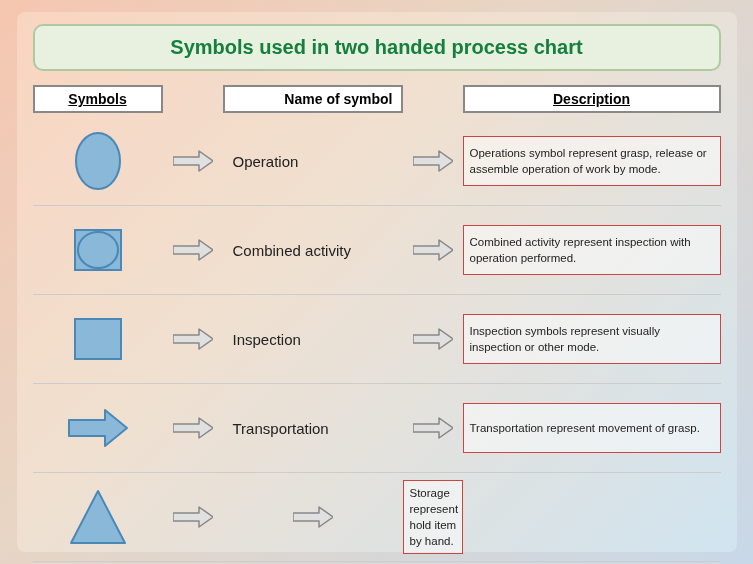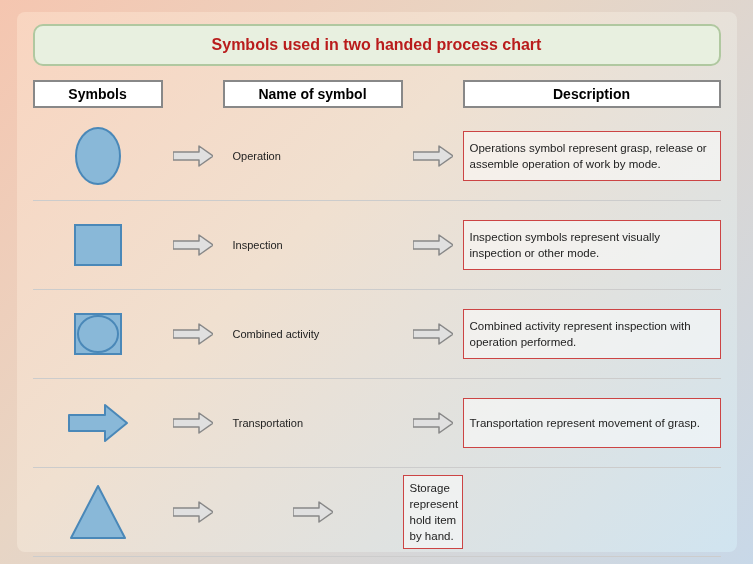--- a/index.html
+++ b/index.html
@@ -21,46 +21,46 @@
       display: flex;
       flex-direction: column;
     }
     .title-box {
       background: #e8f0e0;
       border: 2px solid #b0c8a0;
       border-radius: 10px;
       text-align: center;
       padding: 10px 20px;
       margin-bottom: 14px;
-      font-size: 16px;
+      font-size: 20px;
       font-weight: bold;
-      color: #b91c1c;
+      color: #15803d;
     }
     .table-area {
       flex: 1;
       display: flex;
       flex-direction: column;
     }
     .header-row {
       display: grid;
       grid-template-columns: 130px 60px 180px 60px 1fr;
       margin-bottom: 4px;
       align-items: center;
     }
     .header-cell {
       background: #fff;
       border: 2px solid #888;
       text-align: center;
       font-weight: bold;
       font-size: 14px;
       padding: 4px 8px;
     }
-    .header-symbols { grid-column: 1; }
-    .header-name { grid-column: 3; }
-    .header-desc { grid-column: 5; }
+    .header-symbols { grid-column: 1; text-decoration: underline; }
+    .header-name { grid-column: 3; text-align: right; }
+    .header-desc { grid-column: 5; text-decoration: underline; }
     .data-rows {
       flex: 1;
       display: flex;
       flex-direction: column;
       gap: 0;
     }
     .data-row {
       display: grid;
       grid-template-columns: 130px 60px 180px 60px 1fr;
       border-bottom: 1px solid #ccc;
@@ -73,21 +73,21 @@
       align-items: center;
       justify-content: center;
       padding: 4px;
     }
     .col-arrow {
       display: flex;
       align-items: center;
       justify-content: center;
     }
     .col-name {
-      font-size: 11px;
+      font-size: 15px;
       color: #222;
       padding-left: 10px;
     }
     .col-desc {
       border: 1.5px solid #cc4444;
       font-size: 11.5px;
       color: #222;
       padding: 4px 6px;
       line-height: 1.4;
       background: rgba(255,255,255,0.5);
@@ -134,55 +134,55 @@
             <polygon points="0,8 26,8 26,2 40,12 26,22 26,16 0,16" fill="#e0e0e0" stroke="#888" stroke-width="1.5" stroke-linejoin="round"></polygon>
           </svg>
         </div>
         <div class="col-desc">Operations symbol represent grasp, release or assemble operation of work by mode.</div>
       </div>
 
       <div class="data-row">
         <div class="col-symbol">
           <svg class="sym" width="62" height="72" viewBox="0 0 62 72">
             <rect x="8" y="16" width="46" height="40" fill="#89b8d8" stroke="#4a88b8" stroke-width="2"></rect>
+            <ellipse cx="31" cy="36" rx="20" ry="18" fill="#89b8d8" stroke="#4a88b8" stroke-width="2"></ellipse>
+          </svg>
+        </div>
+        <div class="col-arrow">
+          <svg width="40" height="24" viewBox="0 0 40 24">
+            <polygon points="0,8 26,8 26,2 40,12 26,22 26,16 0,16" fill="#e0e0e0" stroke="#888" stroke-width="1.5" stroke-linejoin="round"></polygon>
+          </svg>
+        </div>
+        <div class="col-name">Combined activity</div>
+        <div class="col-arrow">
+          <svg width="40" height="24" viewBox="0 0 40 24">
+            <polygon points="0,8 26,8 26,2 40,12 26,22 26,16 0,16" fill="#e0e0e0" stroke="#888" stroke-width="1.5" stroke-linejoin="round"></polygon>
+          </svg>
+        </div>
+        <div class="col-desc">Combined activity represent inspection with operation performed.</div>
+      </div>
+
+      <div class="data-row">
+        <div class="col-symbol">
+          <svg class="sym" width="62" height="72" viewBox="0 0 62 72">
+            <rect x="8" y="16" width="46" height="40" fill="#89b8d8" stroke="#4a88b8" stroke-width="2"></rect>
           </svg>
         </div>
         <div class="col-arrow">
           <svg width="40" height="24" viewBox="0 0 40 24">
             <polygon points="0,8 26,8 26,2 40,12 26,22 26,16 0,16" fill="#e0e0e0" stroke="#888" stroke-width="1.5" stroke-linejoin="round"></polygon>
           </svg>
         </div>
         <div class="col-name">Inspection</div>
         <div class="col-arrow">
           <svg width="40" height="24" viewBox="0 0 40 24">
             <polygon points="0,8 26,8 26,2 40,12 26,22 26,16 0,16" fill="#e0e0e0" stroke="#888" stroke-width="1.5" stroke-linejoin="round"></polygon>
           </svg>
         </div>
         <div class="col-desc">Inspection symbols represent visually inspection or other mode.</div>
-      </div>
-
-      <div class="data-row">
-        <div class="col-symbol">
-          <svg class="sym" width="62" height="72" viewBox="0 0 62 72">
-            <rect x="8" y="16" width="46" height="40" fill="#89b8d8" stroke="#4a88b8" stroke-width="2"></rect>
-            <ellipse cx="31" cy="36" rx="20" ry="18" fill="#89b8d8" stroke="#4a88b8" stroke-width="2"></ellipse>
-          </svg>
-        </div>
-        <div class="col-arrow">
-          <svg width="40" height="24" viewBox="0 0 40 24">
-            <polygon points="0,8 26,8 26,2 40,12 26,22 26,16 0,16" fill="#e0e0e0" stroke="#888" stroke-width="1.5" stroke-linejoin="round"></polygon>
-          </svg>
-        </div>
-        <div class="col-name">Combined activity</div>
-        <div class="col-arrow">
-          <svg width="40" height="24" viewBox="0 0 40 24">
-            <polygon points="0,8 26,8 26,2 40,12 26,22 26,16 0,16" fill="#e0e0e0" stroke="#888" stroke-width="1.5" stroke-linejoin="round"></polygon>
-          </svg>
-        </div>
-        <div class="col-desc">Combined activity represent inspection with operation performed.</div>
       </div>
 
       <div class="data-row">
         <div class="col-symbol">
           <svg class="sym" width="62" height="72" viewBox="0 0 62 72">
             <polygon points="2,28 38,28 38,18 60,36 38,54 38,44 2,44" fill="#89b8d8" stroke="#4a88b8" stroke-width="2" stroke-linejoin="round"></polygon>
           </svg>
         </div>
         <div class="col-arrow">
           <svg width="40" height="24" viewBox="0 0 40 24">

